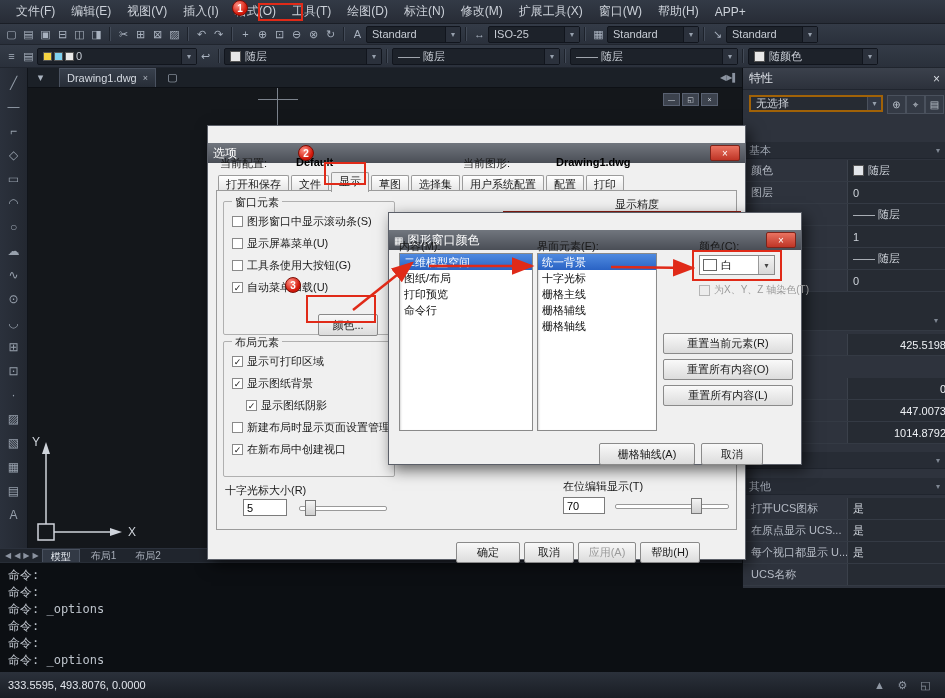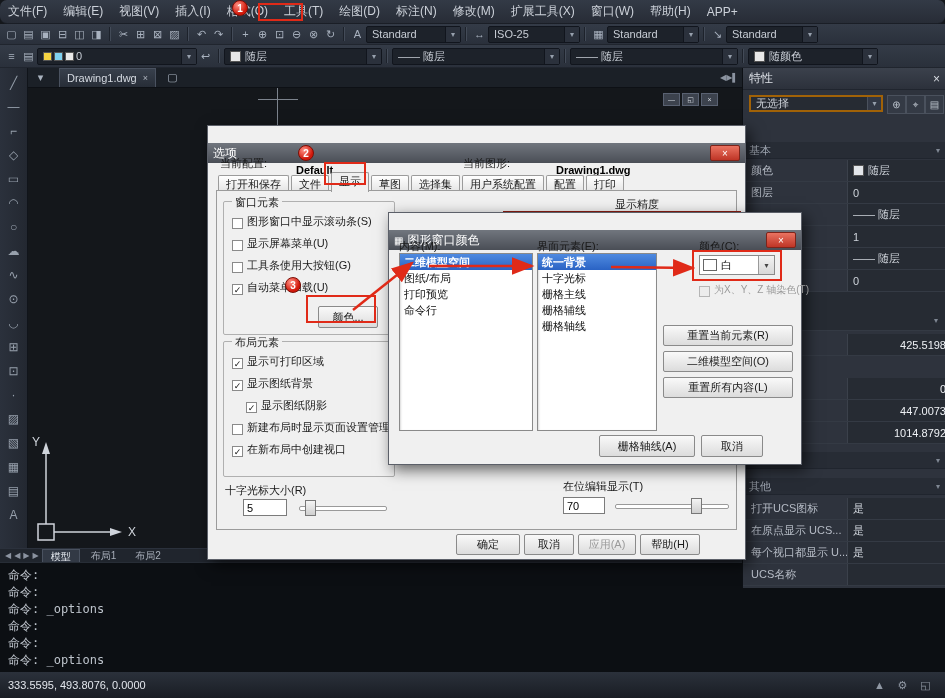--- a/index.html
+++ b/index.html
@@ -2,21 +2,21 @@
 <html><head>
 <meta charset="utf-8">
 <style>
   html,body{margin:0;padding:0;background:#000;}
   #app{position:relative;width:945px;height:698px;overflow:hidden;background:#14171b;
        font-family:"Liberation Sans",sans-serif;color:#c8cdd4;font-size:12px;}
   .abs{position:absolute;}
 
   
   #menubar{position:absolute;left:0;top:0;width:945px;height:24px;display:flex;align-items:center;
-           background:linear-gradient(#333a46,#272c36);border-bottom:1px solid #1a1e26;padding-left:0;box-sizing:border-box;border-radius:7px;}
+           background:linear-gradient(#333a46,#272c36);border-bottom:1px solid #1a1e26;padding-left:8px;box-sizing:border-box;}
   .menu-item{padding:3px 8px;color:#ccd1d9;white-space:nowrap;border-radius:2px;}
 
   
   .tbar{position:absolute;left:0;right:0;display:flex;align-items:center;
         background:linear-gradient(#343b47,#2a303b);border-bottom:1px solid #20252e;padding:0 3px;box-sizing:border-box;}
   #tb1{top:24px;height:21px;}
   #tb2{top:45px;height:23px;}
   .ti{width:17px;height:17px;display:flex;align-items:center;justify-content:center;color:#a9b2bf;font-size:11px;
       border-radius:2px;flex:0 0 auto;}
   .tsep{width:1px;height:14px;background:#1d222b;border-right:1px solid #434b58;margin:0 4px;flex:0 0 auto;}
@@ -79,44 +79,44 @@
   .p-swatch{width:9px;height:9px;background:#e3e6ea;border:1px solid #555;flex:0 0 auto;}
 
   
   .win-dialog{position:absolute;background:#f0f0f0;border:1px solid #5c6069;box-shadow:4px 5px 14px rgba(0,0,0,.6);
               color:#1a1a1a;font-size:11px;}
   .titlebar{position:absolute;left:0;top:0;width:100%;height:20px;display:flex;align-items:center;
             background:linear-gradient(#71767e,#4a4e56);color:#fff;font-size:12px;padding:0 5px;box-sizing:border-box;margin-top:17px;}
   .close-btn{margin-left:auto;width:28px;height:14px;display:flex;align-items:center;justify-content:center;
              background:linear-gradient(#ea7361,#bf3526);border:1px solid #7e241a;border-radius:2px;color:#fff;font-size:10px;}
   .dlg-label{position:absolute;white-space:nowrap;color:#1a1a1a;}
-  .dlg-value{position:absolute;white-space:nowrap;color:#000;font-weight:bold;margin-top:8px;}
+  .dlg-value{position:absolute;white-space:nowrap;color:#000;font-weight:bold;}
   .dtabs{position:absolute;display:flex;align-items:flex-end;}
   .dtab{height:17px;line-height:17px;padding:0 7px;background:linear-gradient(#ffffff,#e2e2e2);border:1px solid #9b9b9b;
         border-bottom:none;border-radius:2px 2px 0 0;margin-right:2px;position:relative;top:1px;white-space:nowrap;}
   .dtab.active{background:#f0f0f0;height:19px;top:0;z-index:3;}
   .tab-pane{position:absolute;background:#f0f0f0;border:1px solid #9b9b9b;}
   .groupbox{position:absolute;border:1px solid #b0b0b0;border-radius:2px;}
   .gb-title{position:absolute;top:-7px;left:8px;background:#f0f0f0;padding:0 3px;white-space:nowrap;}
-  .cbrow{position:absolute;display:flex;align-items:flex-end;gap:4px;white-space:nowrap;}
+  .cbrow{position:absolute;display:flex;align-items:center;gap:4px;white-space:nowrap;}
   .cb{width:11px;height:11px;background:#fff;border:1px solid #8a8a8a;display:flex;align-items:center;justify-content:center;
       font-size:9px;color:#111;flex:0 0 auto;box-sizing:border-box;}
   .cb.checked::after{content:"✓";}
   .cb.disabled{background:#ececec;border-color:#b5b5b5;}
   .btn{position:absolute;background:linear-gradient(#f9f9f9,#dcdcdc);border:1px solid #8a8a8a;border-radius:2px;
-       display:flex;align-items:center;justify-content:center;white-space:nowrap;}
+       display:flex;align-items:center;justify-content:center;white-space:nowrap;margin-top:8px;}
   .btn.disabled{color:#9b9b9b;}
   .tinput{position:absolute;background:#fff;border:1px solid #7b7b7b;font-size:11px;padding:1px 3px;box-sizing:border-box;
           font-family:"Liberation Sans",sans-serif;}
   .slider{position:absolute;height:17px;}
   .slider .track{position:absolute;left:0;right:0;top:7px;height:3px;background:#fff;border:1px solid #9a9a9a;border-radius:2px;}
   .slider .thumb{position:absolute;top:1px;width:9px;height:14px;background:linear-gradient(#f4f4f4,#cfcfcf);border:1px solid #777;}
   .listbox{position:absolute;background:#fff;border:1px solid #8a8a8a;box-shadow:inset 1px 1px 2px rgba(0,0,0,.15);overflow:hidden;}
   .li{height:16px;line-height:16px;padding:0 4px;white-space:nowrap;overflow:hidden;color:#111;}
-  .li.selected{background:linear-gradient(#4f8ae0,#2a63c4);color:#fff;font-weight:bold;}
+  .li.selected{background:linear-gradient(#4f8ae0,#2a63c4);color:#fff;}
   .combo-light{position:absolute;background:#fff;border:1px solid #8a8a8a;display:flex;align-items:center;
                padding-left:3px;box-sizing:border-box;color:#111;}
   .combo-light .arrow{margin-left:auto;width:15px;height:100%;display:flex;align-items:center;justify-content:center;
                       background:linear-gradient(#f2f2f2,#d8d8d8);border-left:1px solid #9a9a9a;font-size:8px;color:#444;}
   .dis-label{color:#9a9a9a;}
 
   
   .red-box{position:absolute;border:2px solid #e02a18;z-index:90;box-sizing:border-box;}
   .badge{position:absolute;width:16px;height:16px;border-radius:50%;z-index:92;color:#fff;font-size:10px;font-weight:bold;
          display:flex;align-items:center;justify-content:center;
@@ -565,21 +565,21 @@
 
     <div class="cbrow" style="left:310px;top:70px;font-size:10px">
       <span class="cb disabled"></span>
       <span class="dis-label">为X、Y、Z 轴染色(T)</span>
     </div>
 
     <div class="btn" style="left:274px;top:112px;width:128px;height:19px">
       <span>重置当前元素(R)</span>
     </div>
     <div class="btn" style="left:274px;top:138px;width:128px;height:19px">
-      <span>二维模型空间(O)</span>
+      <span>重置所有内容(O)</span>
     </div>
     <div class="btn" style="left:274px;top:164px;width:128px;height:19px">
       <span>重置所有内容(L)</span>
     </div>
 
     <div class="btn" style="left:210px;top:222px;width:94px;height:20px">
       <span>栅格轴线(A)</span>
     </div>
     <div class="btn" style="left:312px;top:222px;width:60px;height:20px">
       <span>取消</span>

